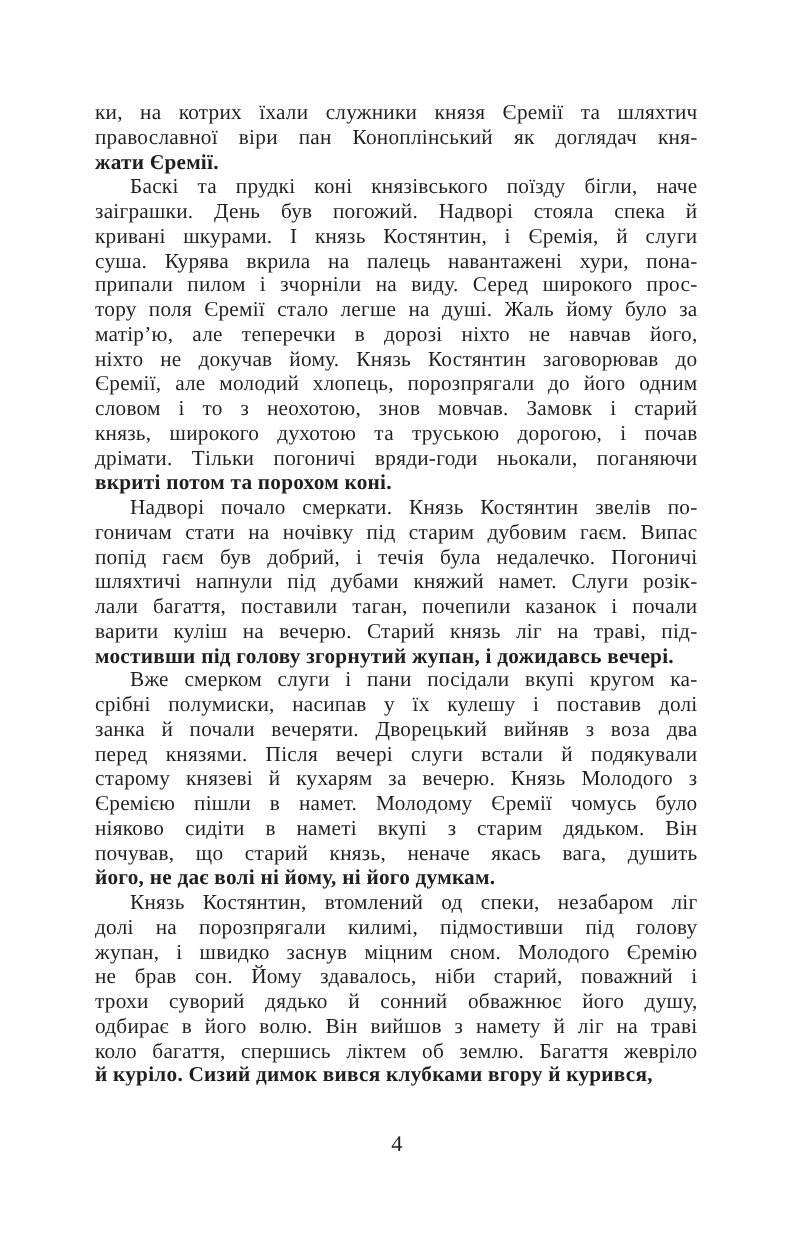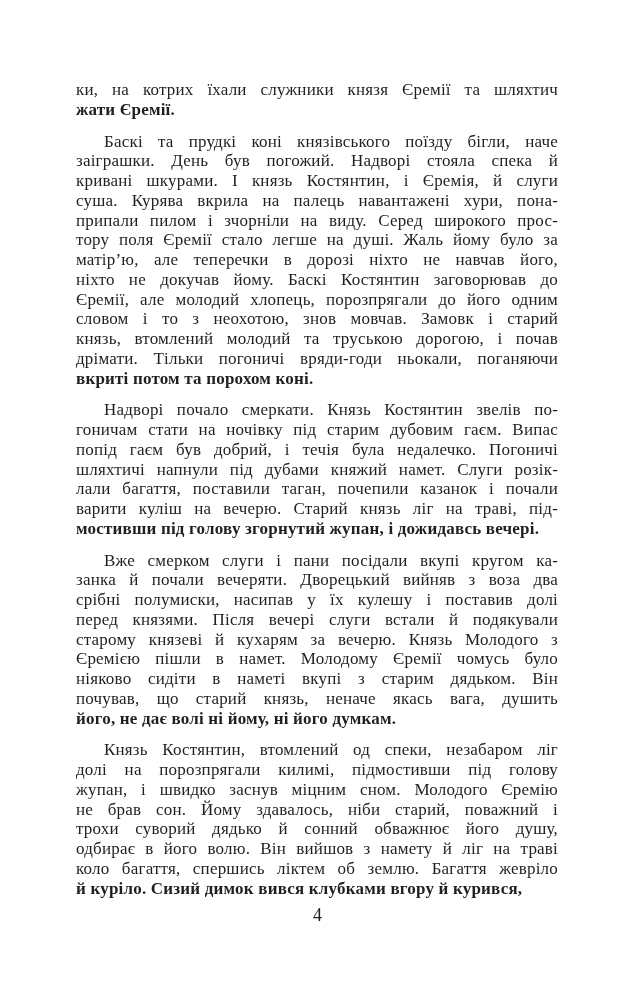--- a/index.html
+++ b/index.html
@@ -39,70 +39,70 @@
     text-align: justify;
     text-align-last: justify;
     overflow: visible;
   }
   .line.para-end {
     text-align-last: left;
     font-weight: bold;
   }
   .line.indent {
     padding-left: 28px;
-    margin-top: 12px;
   }
   .page-number {
     position: absolute;
     top: 904px;
     left: 0;
     width: 635px;
     text-align: center;
     font-size: 18px;
     line-height: 22px;
     color: #1f1f1f;
   }
 </style>
 </head>
 <body>
 
 <div class="book-page">
   <div class="text-column">
       <div class="paragraph">
         <div class="line">ки, на котрих їхали служники князя Єремії та шляхтич</div>
+        <div class="line">православної віри пан Коноплінський як доглядач кня-</div>
         <div class="line para-end">жати Єремії.</div>
       </div>
       <div class="paragraph">
         <div class="line indent">Баскі та прудкі коні князівського поїзду бігли, наче</div>
         <div class="line">заіграшки. День був погожий. Надворі стояла спека й</div>
         <div class="line">кривані шкурами. І князь Костянтин, і Єремія, й слуги</div>
         <div class="line">суша. Курява вкрила на палець навантажені хури, пона-</div>
         <div class="line">припали пилом і зчорніли на виду. Серед широкого прос-</div>
         <div class="line">тору поля Єремії стало легше на душі. Жаль йому було за</div>
         <div class="line">матір’ю, але теперечки в дорозі ніхто не навчав його,</div>
-        <div class="line">ніхто не докучав йому. Баскі Костянтин заговорював до</div>
+        <div class="line">ніхто не докучав йому. Князь Костянтин заговорював до</div>
         <div class="line">Єремії, але молодий хлопець, порозпрягали до його одним</div>
         <div class="line">словом і то з неохотою, знов мовчав. Замовк і старий</div>
-        <div class="line">князь, втомлений молодий та труською дорогою, і почав</div>
+        <div class="line">князь, широкого духотою та труською дорогою, і почав</div>
         <div class="line">дрімати. Тільки погоничі вряди-годи ньокали, поганяючи</div>
         <div class="line para-end">вкриті потом та порохом коні.</div>
       </div>
       <div class="paragraph">
         <div class="line indent">Надворі почало смеркати. Князь Костянтин звелів по-</div>
         <div class="line">гоничам стати на ночівку під старим дубовим гаєм. Випас</div>
         <div class="line">попід гаєм був добрий, і течія була недалечко. Погоничі</div>
         <div class="line">шляхтичі напнули під дубами княжий намет. Слуги розік-</div>
         <div class="line">лали багаття, поставили таган, почепили казанок і почали</div>
         <div class="line">варити куліш на вечерю. Старий князь ліг на траві, під-</div>
         <div class="line para-end">мостивши під голову згорнутий жупан, і дожидавсь вечері.</div>
       </div>
       <div class="paragraph">
         <div class="line indent">Вже смерком слуги і пани посідали вкупі кругом ка-</div>
+        <div class="line">срібні полумиски, насипав у їх кулешу і поставив долі</div>
         <div class="line">занка й почали вечеряти. Дворецький вийняв з воза два</div>
-        <div class="line">срібні полумиски, насипав у їх кулешу і поставив долі</div>
         <div class="line">перед князями. Після вечері слуги встали й подякували</div>
         <div class="line">старому князеві й кухарям за вечерю. Князь Молодого з</div>
         <div class="line">Єремією пішли в намет. Молодому Єремії чомусь було</div>
         <div class="line">ніяково сидіти в наметі вкупі з старим дядьком. Він</div>
         <div class="line">почував, що старий князь, неначе якась вага, душить</div>
         <div class="line para-end">його, не дає волі ні йому, ні його думкам.</div>
       </div>
       <div class="paragraph">
         <div class="line indent">Князь Костянтин, втомлений од спеки, незабаром ліг</div>
         <div class="line">долі на порозпрягали килимі, підмостивши під голову</div>

